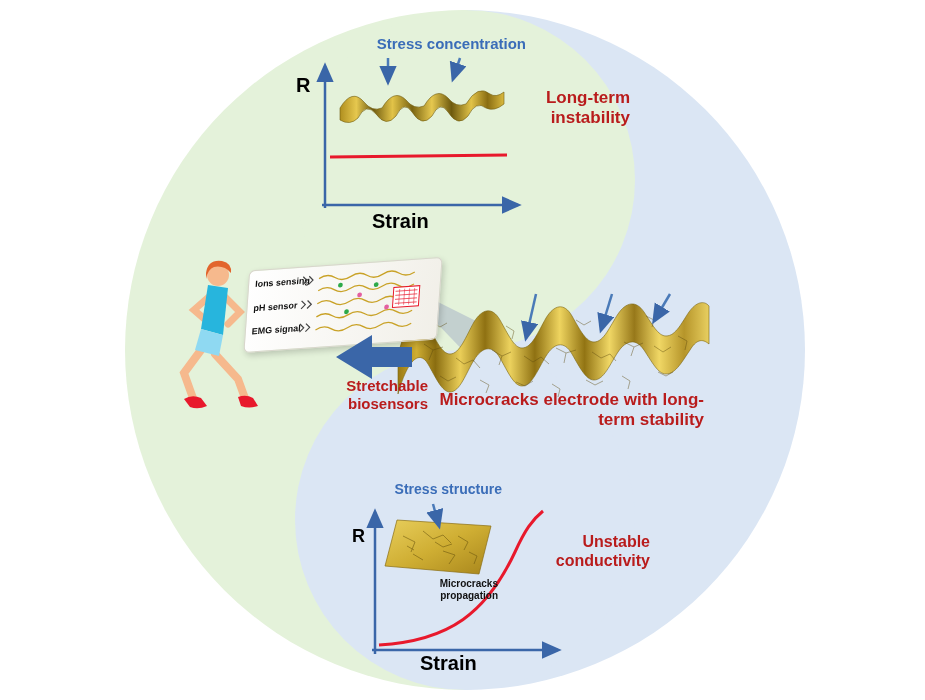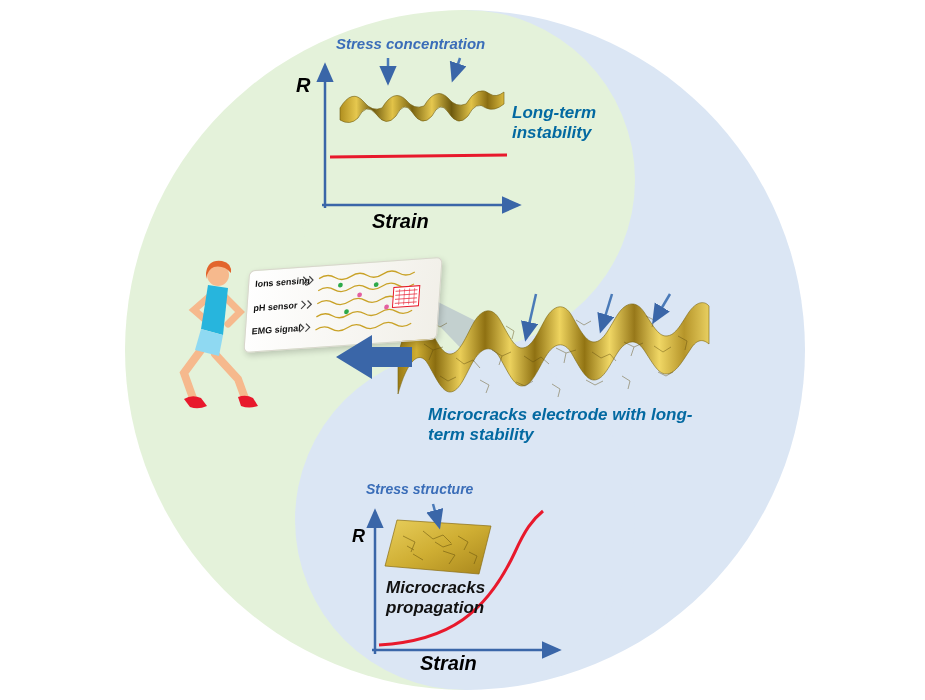--- a/index.html
+++ b/index.html
@@ -8,23 +8,23 @@
   
   .yy{position:absolute;left:125px;top:10px;width:680px;height:680px;border-radius:50%;overflow:hidden;}
   .yy .half{position:absolute;top:0;height:100%;width:50%;}
   .yy .half.g{left:0;background:#e4f2da;}
   .yy .half.b{left:50%;background:#dbe6f4;}
   .yy .lobe{position:absolute;width:340px;height:340px;border-radius:50%;left:170px;}
   .yy .lobe.g{top:0;background:#e4f2da;}
   .yy .lobe.b{top:340px;background:#dbe6f4;}
 
   .abs{position:absolute;}
-  .lbl{position:absolute;font-weight:700;line-height:1.18;text-align:left;z-index:8;font-style:italic;}
+  .lbl{position:absolute;font-weight:700;line-height:1.18;text-align:right;z-index:8;}
   .blue{color:#3a6db8;}
-  .red{color:#0369a1;margin-top:15px;}
+  .red{color:#b91c1c;}
   .dark{color:#111;}
   .axis-lab{font-weight:800;color:#000;}
 
   .patch{position:absolute;left:246px;top:264px;width:192px;height:80px;z-index:6;
          transform:rotate(-4deg) skewX(-8deg);
          background:linear-gradient(100deg,#ffffff,#f1efe8);
          border:1px solid #d8d5cc;border-radius:6px;
          box-shadow:2px 3px 6px rgba(0,0,0,.18);}
   .patch .plabel{position:absolute;left:6px;font-size:9px;font-weight:700;color:#111;white-space:nowrap;}
   svg{display:block;}
@@ -219,20 +219,22 @@
     <path d="M433,504 L439,526" stroke="#4a7ab8" stroke-width="2.5" fill="none" marker-end="url(#arrB)"></path>
 
     <path d="M379,645 C450,641 487,612 515,552 C525,530 532,520 543,511" stroke="#e8192c" stroke-width="3" fill="none"></path>
   </svg>
 
   <div class="lbl blue" style="left:336px;top:35px;width:190px;font-size:15px;">Stress concentration</div>
   <div class="lbl axis-lab" style="left:296px;top:74px;font-size:20px;">R</div>
   <div class="lbl red" style="left:512px;top:88px;width:118px;font-size:17px;">Long-term instability</div>
   <div class="lbl axis-lab" style="left:372px;top:210px;font-size:20px;">Strain</div>
 
+  <div class="lbl red" style="left:312px;top:377px;width:116px;font-size:15px;">Stretchable biosensors</div>
   <div class="lbl red" style="left:428px;top:390px;width:276px;font-size:17px;font-weight:800;">Microcracks electrode with long-term stability</div>
 
   <div class="lbl blue" style="left:366px;top:481px;width:136px;font-size:14px;">Stress structure</div>
   <div class="lbl axis-lab" style="left:352px;top:526px;font-size:18px;">R</div>
-  <div class="lbl dark" style="left:386px;top:578px;width:112px;font-size:17px;">Microcracks propagation</div>
+  <div class="lbl dark" style="left:386px;top:578px;width:112px;font-size:10px;">Microcracks propagation</div>
+  <div class="lbl red" style="left:540px;top:533px;width:110px;font-size:16px;">Unstable conductivity</div>
   <div class="lbl axis-lab" style="left:420px;top:652px;font-size:20px;">Strain</div>
 
 </div>
 
 </body></html>

